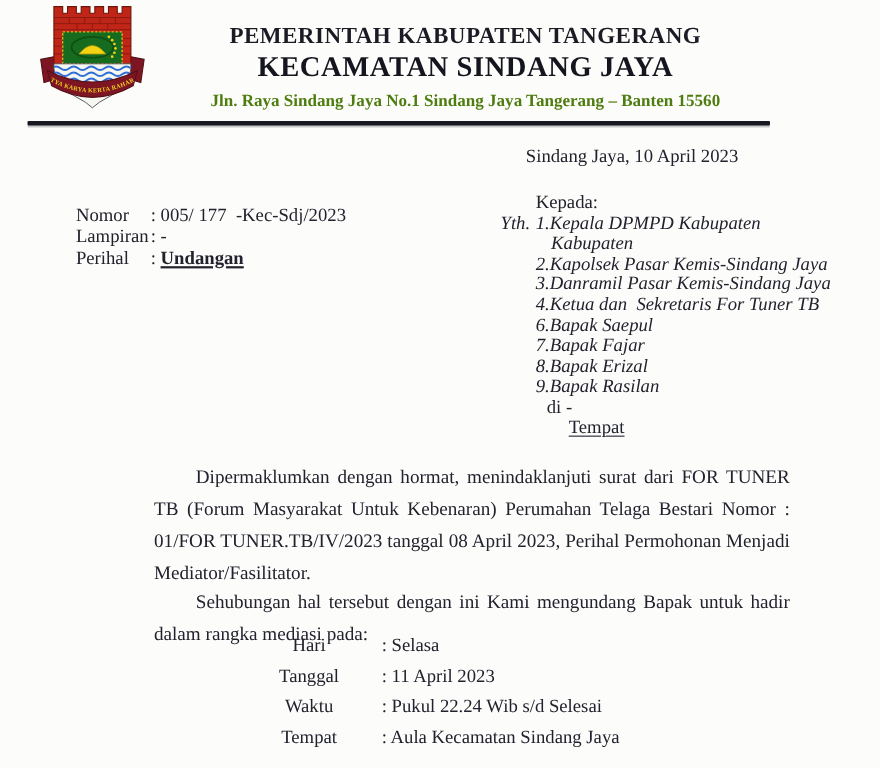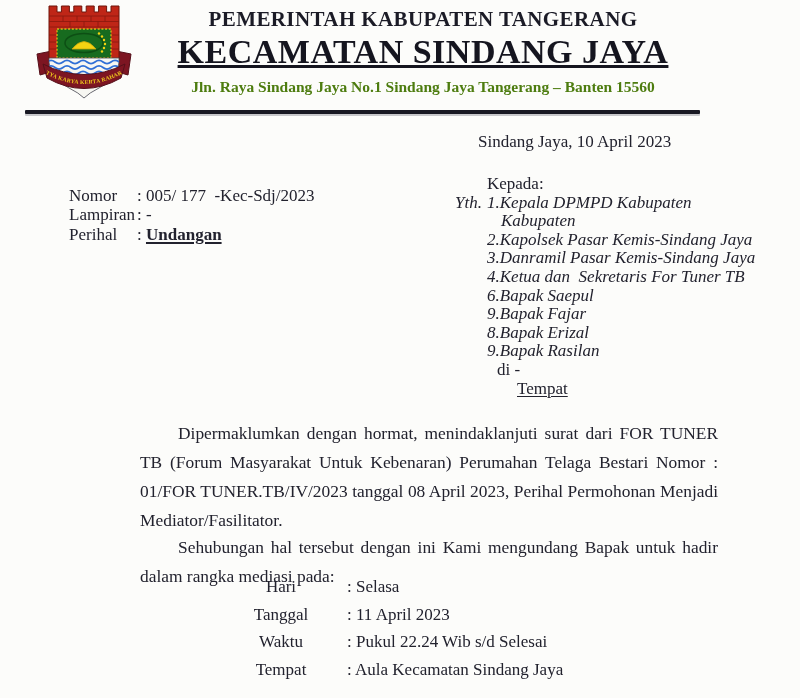--- a/index.html
+++ b/index.html
@@ -8,22 +8,22 @@
     width:800px;height:698px;
     background:#fcfcfa;
     font-family:"Liberation Serif", serif;
     color:#22222e;
     overflow:hidden;
   }
   
   .letterhead{position:absolute;left:0;top:0;width:800px;height:110px;}
   .logo{position:absolute;left:33px;top:2px;width:102px;height:102px;}
   .hdr-text{position:absolute;left:140px;top:0;width:566px;text-align:center;}
-  .hdr-gov{font-size:21px;font-weight:bold;letter-spacing:.4px;margin-top:7px;color:#1b1b26;}
-  .hdr-kec{font-size:34px;font-weight:bold;letter-spacing:.5px;margin-top:1px;color:#15151f;text-decoration:underline;}
+  .hdr-gov{font-size:21px;font-weight:bold;letter-spacing:.4px;margin-top:20px;color:#1b1b26;}
+  .hdr-kec{font-size:26px;font-weight:bold;letter-spacing:.5px;margin-top:1px;color:#15151f;}
   .hdr-addr{font-size:15.5px;font-weight:bold;margin-top:7px;color:#4d7c0f;}
   .rule{
     position:absolute;left:25px;top:110px;width:675px;height:4px;
     background:#181822;border-radius:1px;
     box-shadow:0 2px 0 rgba(40,40,60,.25);
   }
   
   .dateline{position:absolute;left:478px;top:132px;font-size:17px;}
   
   .meta{position:absolute;left:37px;top:186px;font-size:17px;line-height:19.4px;}
@@ -149,21 +149,21 @@
     <div class="kepada">Kepada:</div>
     <div class="yth-row">
       <span class="yth">Yth.</span>
       <div>
         <div class="rcp-line">1.Kepala DPMPD Kabupaten</div>
         <div class="rcp-line rcp-cont">Kabupaten</div>
         <div class="rcp-line">2.Kapolsek Pasar Kemis-Sindang Jaya</div>
         <div class="rcp-line">3.Danramil Pasar Kemis-Sindang Jaya</div>
         <div class="rcp-line">4.Ketua dan  Sekretaris For Tuner TB</div>
         <div class="rcp-line">6.Bapak Saepul</div>
-        <div class="rcp-line">9.Bapak Fajar</div>
+        <div class="rcp-line">7.Bapak Fajar</div>
         <div class="rcp-line">8.Bapak Erizal</div>
         <div class="rcp-line">9.Bapak Rasilan</div>
       </div>
     </div>
     <div class="di-line">di -</div>
     <div class="tempat-line">Tempat</div>
   </div>
 
   <div class="body-block">
     <p>Dipermaklumkan dengan hormat, menindaklanjuti surat dari FOR TUNER TB (Forum Masyarakat Untuk Kebenaran) Perumahan Telaga Bestari Nomor : 01/FOR TUNER.TB/IV/2023 tanggal 08 April 2023, Perihal Permohonan Menjadi Mediator/Fasilitator.</p>

